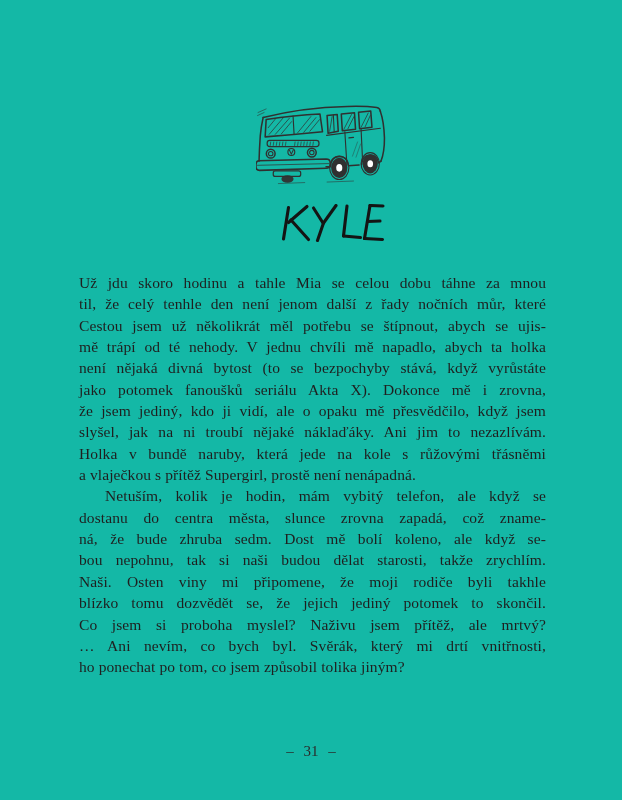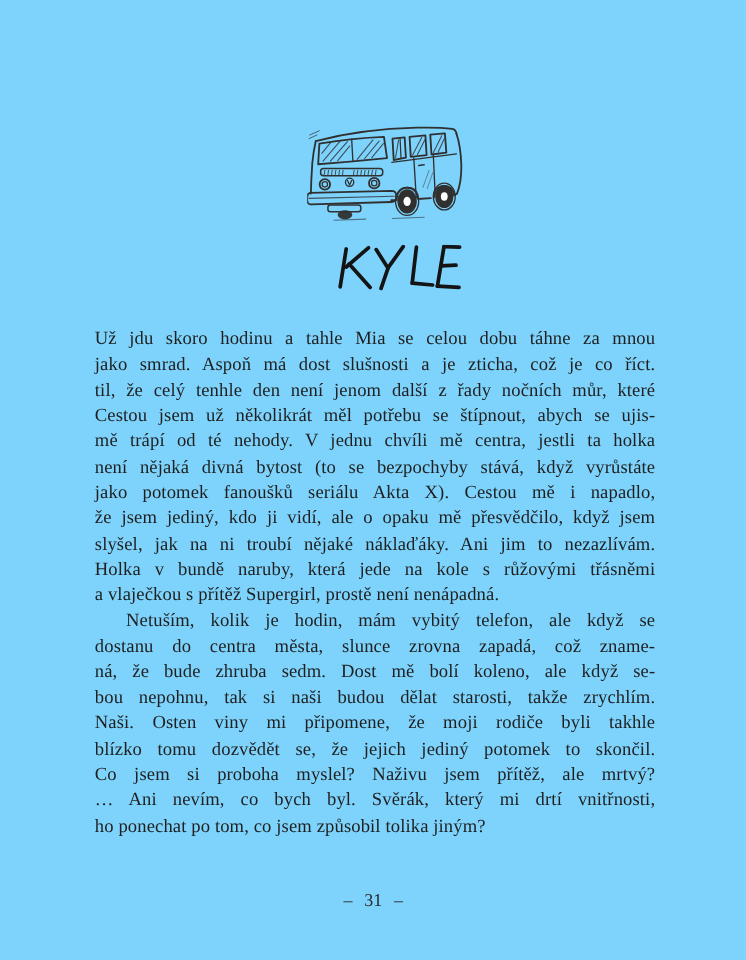--- a/index.html
+++ b/index.html
@@ -1,21 +1,21 @@
 <!DOCTYPE html>
 <html><head>
 <meta charset="utf-8">
 <style>
   html, body { margin: 0; padding: 0; background: #e8e8e8; }
   .page {
     position: relative;
     width: 622px;
     height: 800px;
     margin: 0 auto;
-    background: #7dd3fc;
+    background: #14b8a6;
     font-family: "Liberation Serif", serif;
     color: #1f1f1f;
     overflow: hidden;
   }
   .illustration {
     position: absolute;
     top: 103px;
     left: 256px;
     width: 132px;
     height: 84px;
@@ -181,26 +181,25 @@
         <path d="M89 1.5 L 83.5 34.5"></path>
         <path d="M89 1.5 L 102 2"></path>
         <path d="M86.5 17.5 L 99 17"></path>
         <path d="M83.5 34.5 L 101.5 35.5"></path>
       </g>
     </svg>
   </div>
 
   <div class="body-text">
       <div class="line j"><span>Už jdu skoro hodinu a tahle Mia se celou dobu táhne za mnou</span></div>
-      <div class="line j"><span>jako smrad. Aspoň má dost slušnosti a je zticha, což je co říct.</span></div>
       <div class="line j"><span>til, že celý tenhle den není jenom další z řady nočních můr, které</span></div>
       <div class="line j"><span>Cestou jsem už několikrát měl potřebu se štípnout, abych se ujis-</span></div>
-      <div class="line j"><span>mě trápí od té nehody. V jednu chvíli mě centra, jestli ta holka</span></div>
+      <div class="line j"><span>mě trápí od té nehody. V jednu chvíli mě napadlo, abych ta holka</span></div>
       <div class="line j"><span>není nějaká divná bytost (to se bezpochyby stává, když vyrůstáte</span></div>
-      <div class="line j"><span>jako potomek fanoušků seriálu </span><span class="it">Akta X</span><span>). Cestou mě i napadlo,</span></div>
+      <div class="line j"><span>jako potomek fanoušků seriálu </span><span class="it">Akta X</span><span>). Dokonce mě i zrovna,</span></div>
       <div class="line j"><span>že jsem jediný, kdo ji vidí, ale o opaku mě přesvědčilo, když jsem</span></div>
       <div class="line j"><span>slyšel, jak na ni troubí nějaké náklaďáky. Ani jim to nezazlívám.</span></div>
       <div class="line j"><span>Holka v bundě naruby, která jede na kole s růžovými třásněmi</span></div>
       <div class="line"><span>a vlaječkou s přítěž </span><span class="it">Supergirl</span><span>, prostě není nenápadná.</span></div>
       <div class="line j ind"><span>Netuším, kolik je hodin, mám vybitý telefon, ale když se</span></div>
       <div class="line j"><span>dostanu do centra města, slunce zrovna zapadá, což zname-</span></div>
       <div class="line j"><span>ná, že bude zhruba sedm. Dost mě bolí koleno, ale když se-</span></div>
       <div class="line j"><span>bou nepohnu, tak si naši budou dělat starosti, takže zrychlím.</span></div>
       <div class="line j"><span>Naši. Osten viny mi připomene, že moji rodiče byli takhle</span></div>
       <div class="line j"><span>blízko tomu dozvědět se, že jejich jediný potomek to skončil.</span></div>

